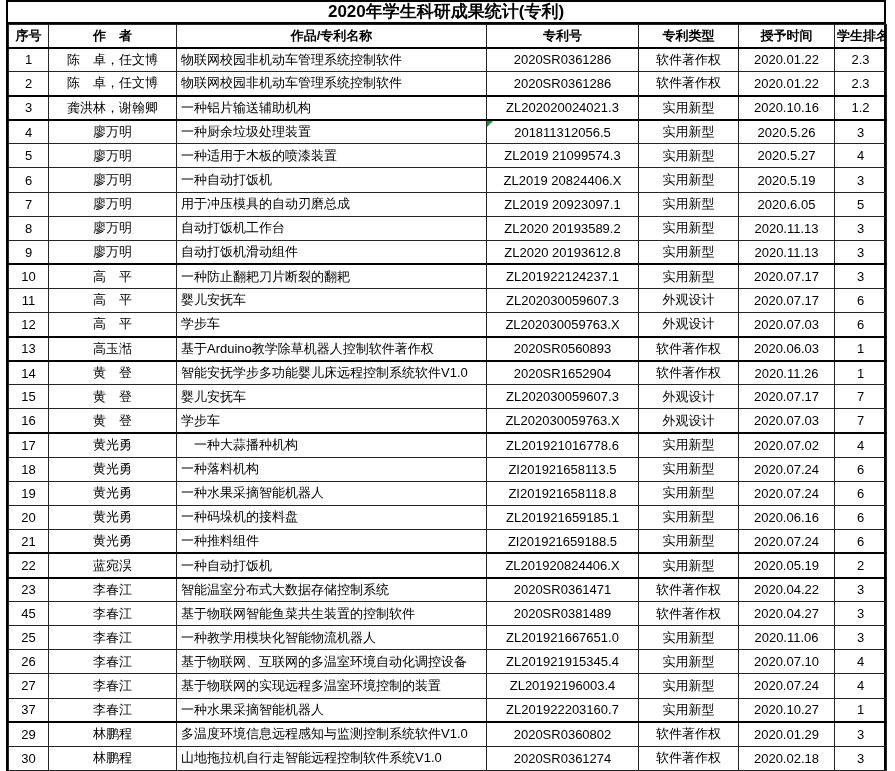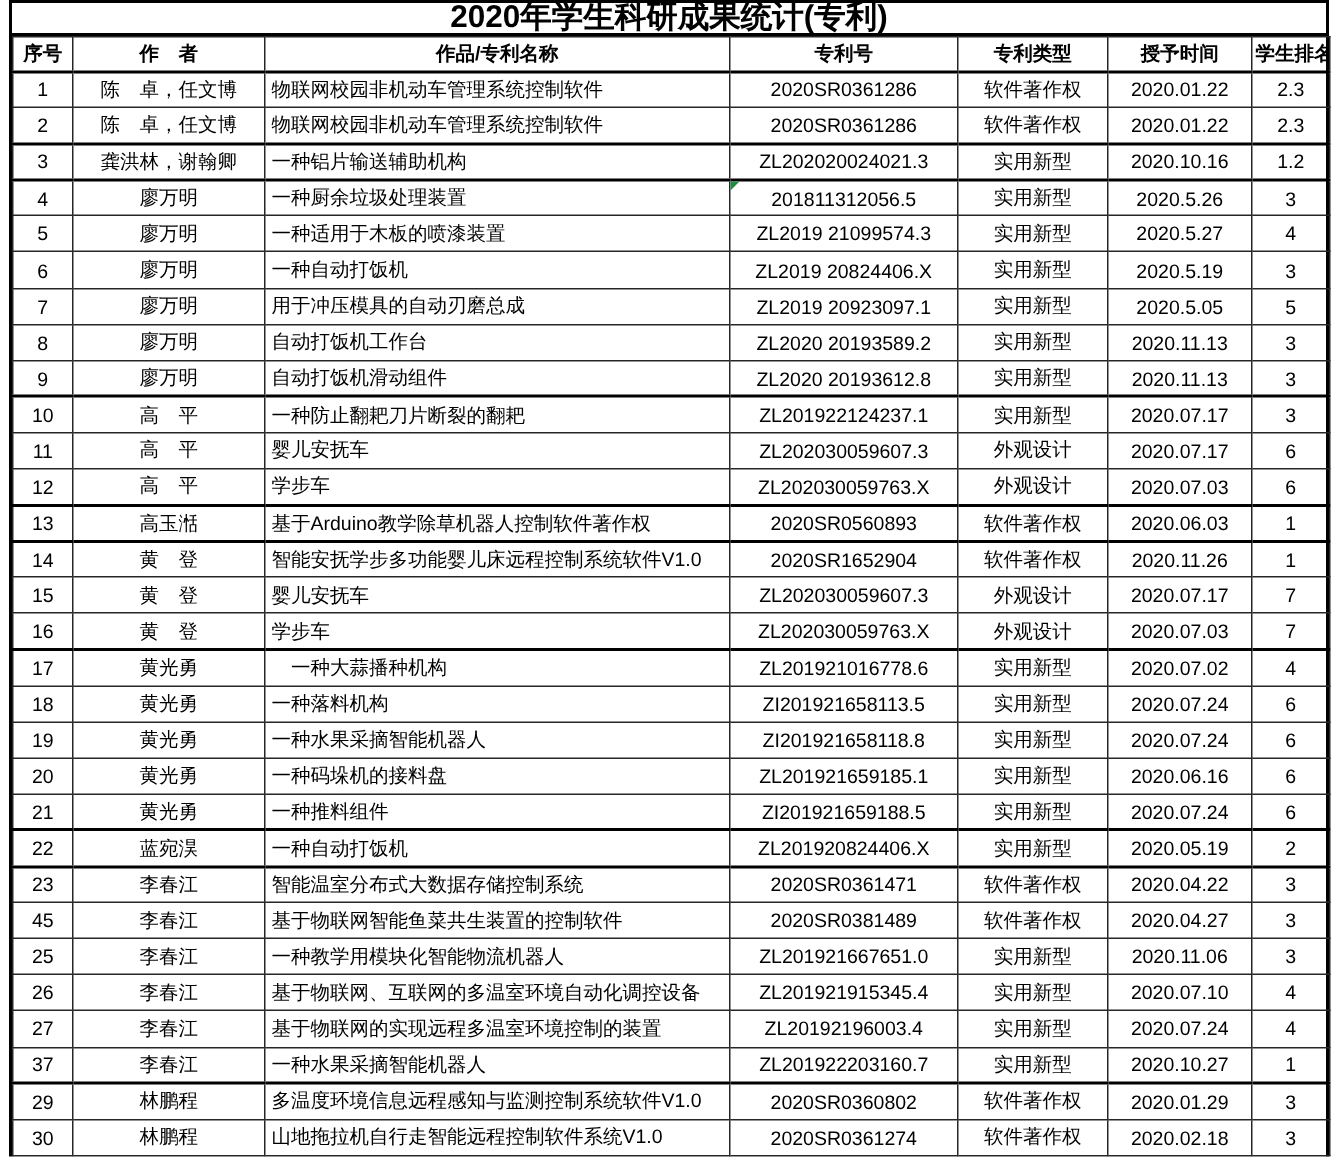--- a/index.html
+++ b/index.html
@@ -16,21 +16,21 @@
     width: 880px;
     margin: 0 0 0 6px;
     border: 2px solid #000;
     box-sizing: border-box;
     background: #fff;
   }
   .sheet-title {
     height: 20px;
     line-height: 20px;
     text-align: center;
-    font-size: 21px;
+    font-size: 17px;
     font-weight: bold;
     border-bottom: 2px solid #000;
     white-space: pre;
   }
   table {
     border-collapse: collapse;
     table-layout: fixed;
     width: 100%;
   }
   th, td {
@@ -142,21 +142,21 @@
           <td class="col-type">实用新型</td>
           <td class="col-date">2020.5.19</td>
           <td class="col-rank">3</td>
         </tr>
         <tr>
           <td class="col-no">7</td>
           <td class="col-authors">廖万明</td>
           <td class="col-name">用于冲压模具的自动刃磨总成</td>
           <td class="col-patent_no">ZL2019 20923097.1</td>
           <td class="col-type">实用新型</td>
-          <td class="col-date">2020.5.05</td>
+          <td class="col-date">2020.6.05</td>
           <td class="col-rank">5</td>
         </tr>
         <tr>
           <td class="col-no">8</td>
           <td class="col-authors">廖万明</td>
           <td class="col-name">自动打饭机工作台</td>
           <td class="col-patent_no">ZL2020 20193589.2</td>
           <td class="col-type">实用新型</td>
           <td class="col-date">2020.11.13</td>
           <td class="col-rank">3</td>

